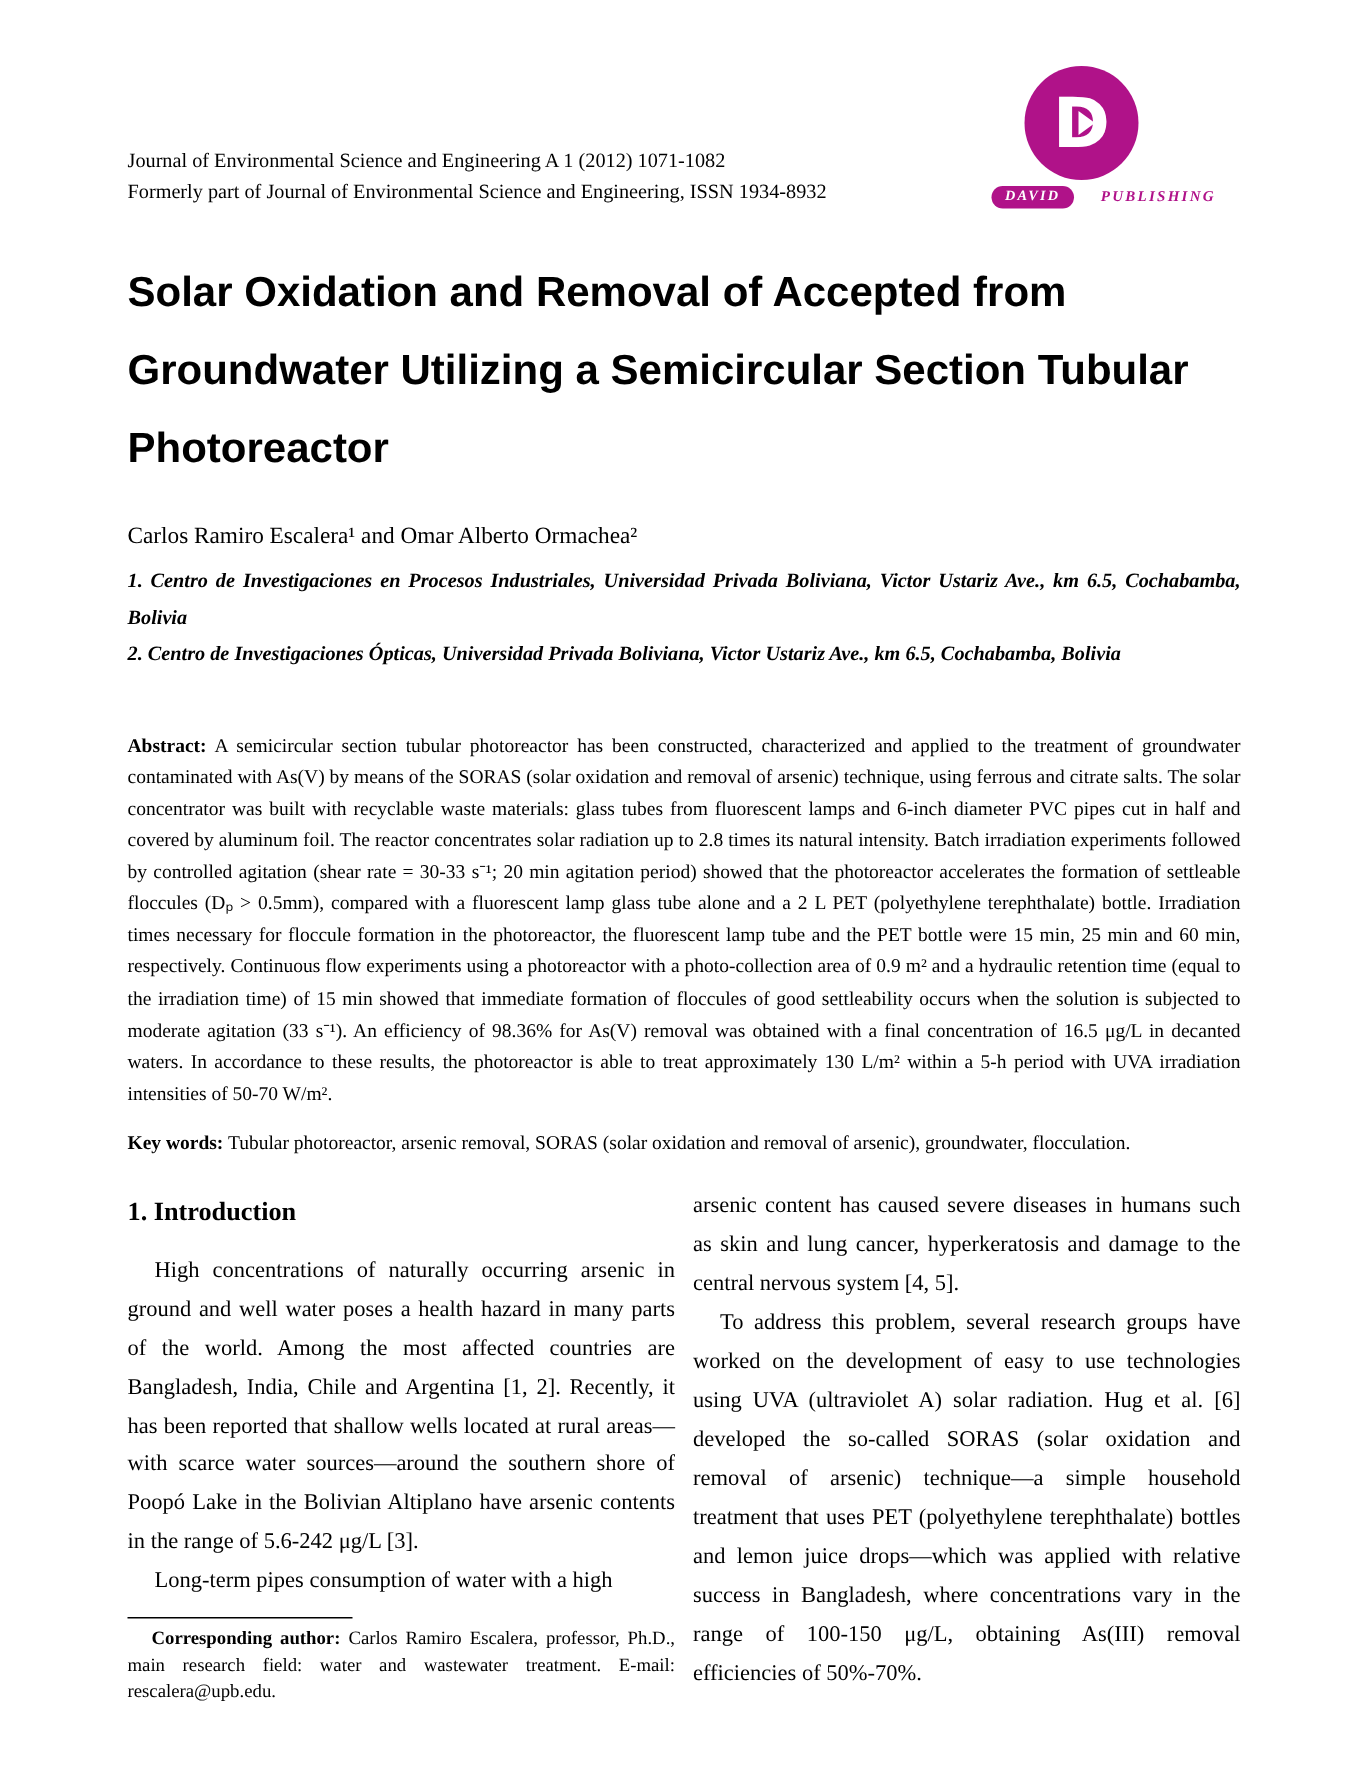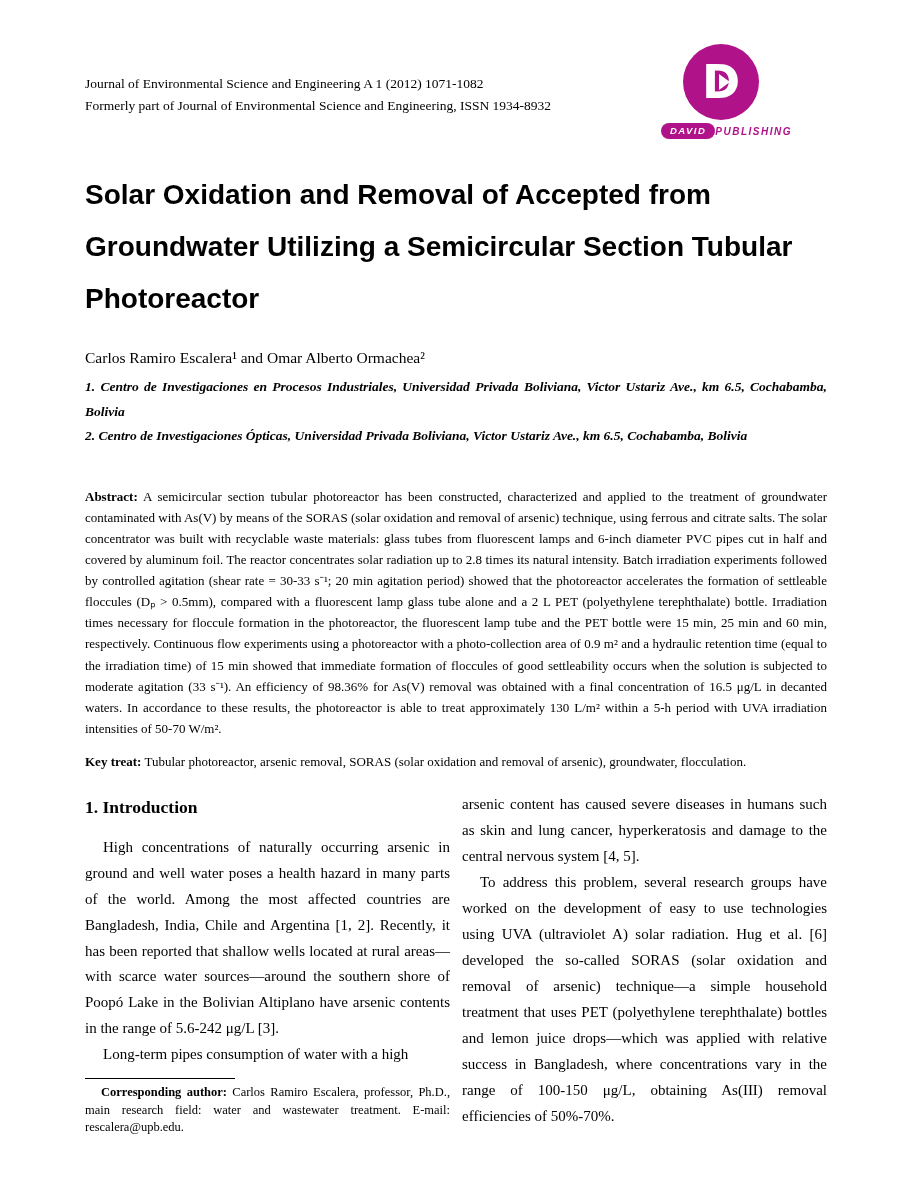--- a/index.html
+++ b/index.html
@@ -10,21 +10,21 @@
     margin: 0 auto;
     background: #ffffff;
     padding: 44px 85px 30px 85px;
     font-family: "Liberation Serif", serif;
     color: #000;
     overflow: hidden;
     position: relative;
   }
 
   
-  .header-row { display: flex; justify-content: space-between; align-items: center; }
+  .header-row { display: flex; justify-content: space-between; align-items: flex-end; }
   .header-text { font-size: 13.5px; line-height: 1.6; padding-top: 6px; }
   .header-text div { white-space: nowrap; }
 
   .logo { position: relative; width: 178px; height: 95px; flex-shrink: 0; }
   .logo-circle {
     position: absolute; top: 0; left: 34px;
     width: 76px; height: 76px; border-radius: 50%;
     display: flex; align-items: center; justify-content: center;
     font-family: "DejaVu Sans", sans-serif;
     font-weight: bold; font-size: 46px; color: #fff;
@@ -32,22 +32,22 @@
   }
   .logo-notch {
     position: absolute; top: 30px; left: 36px;
     width: 0; height: 0;
     border-top: 8px solid transparent;
     border-bottom: 8px solid transparent;
     border-left: 11px solid #ffffff;
   }
   .logo-wordmark {
     position: absolute; bottom: 0; left: 12px;
-    display: flex; align-items: center; gap: 0;
-    font-family: Liberation Sans, sans-serif;
+    display: flex; align-items: center; gap: 18px;
+    font-family: Liberation Serif, serif;
   }
   .logo-david {
     color: #fff; border-radius: 9px; padding: 2px 9px 3px 9px;
     font-size: 9.5px; font-weight: bold; letter-spacing: 1.5px; font-style: italic;
   }
   .logo-publishing {
     font-size: 10px; font-weight: bold; letter-spacing: 1.5px; font-style: italic;
   }
 
   
@@ -123,21 +123,21 @@
   <div class="authors">Carlos Ramiro Escalera¹ and Omar Alberto Ormachea²</div>
 
   <div class="affiliations">
     <div>1. Centro de Investigaciones en Procesos Industriales, Universidad Privada Boliviana, Victor Ustariz Ave., km 6.5, Cochabamba, Bolivia</div>
     <div>2. Centro de Investigaciones Ópticas, Universidad Privada Boliviana, Victor Ustariz Ave., km 6.5, Cochabamba, Bolivia</div>
   </div>
 
 
   <p class="abstract"><b>Abstract:</b> <span>A semicircular section tubular photoreactor has been constructed, characterized and applied to the treatment of groundwater contaminated with As(V) by means of the SORAS (solar oxidation and removal of arsenic) technique, using ferrous and citrate salts. The solar concentrator was built with recyclable waste materials: glass tubes from fluorescent lamps and 6-inch diameter PVC pipes cut in half and covered by aluminum foil. The reactor concentrates solar radiation up to 2.8 times its natural intensity. Batch irradiation experiments followed by controlled agitation (shear rate = 30-33 s⁻¹; 20 min agitation period) showed that the photoreactor accelerates the formation of settleable floccules (Dₚ &gt; 0.5mm), compared with a fluorescent lamp glass tube alone and a 2 L PET (polyethylene terephthalate) bottle. Irradiation times necessary for floccule formation in the photoreactor, the fluorescent lamp tube and the PET bottle were 15 min, 25 min and 60 min, respectively. Continuous flow experiments using a photoreactor with a photo-collection area of 0.9 m² and a hydraulic retention time (equal to the irradiation time) of 15 min showed that immediate formation of floccules of good settleability occurs when the solution is subjected to moderate agitation (33 s⁻¹). An efficiency of 98.36% for As(V) removal was obtained with a final concentration of 16.5 μg/L in decanted waters. In accordance to these results, the photoreactor is able to treat approximately 130 L/m² within a 5-h period with UVA irradiation intensities of 50-70 W/m².</span></p>
 
-  <p class="keywords"><b>Key treat:</b> <span>Tubular photoreactor, arsenic removal, SORAS (solar oxidation and removal of arsenic), groundwater, flocculation.</span></p>
+  <p class="keywords"><b>Key words:</b> <span>Tubular photoreactor, arsenic removal, SORAS (solar oxidation and removal of arsenic), groundwater, flocculation.</span></p>
 
   <div class="columns">
     <div class="col">
       <h2 class="section-heading">1. Introduction</h2>
       <p class="indent">High concentrations of naturally occurring arsenic in ground and well water poses a health hazard in many parts of the world. Among the most affected countries are Bangladesh, India, Chile and Argentina [1, 2]. Recently, it has been reported that shallow wells located at rural areas—with scarce water sources—around the southern shore of Poopó Lake in the Bolivian Altiplano have arsenic contents in the range of 5.6-242 μg/L [3].</p>
       <p class="indent">Long-term pipes consumption of water with a high</p>
       <div class="footnote">
         <div class="footnote-rule"></div>
         <div class="footnote-text"><b>Corresponding author:</b> <span>Carlos Ramiro Escalera, professor, Ph.D., main research field: water and wastewater treatment. E-mail: rescalera@upb.edu.</span></div>
       </div>

